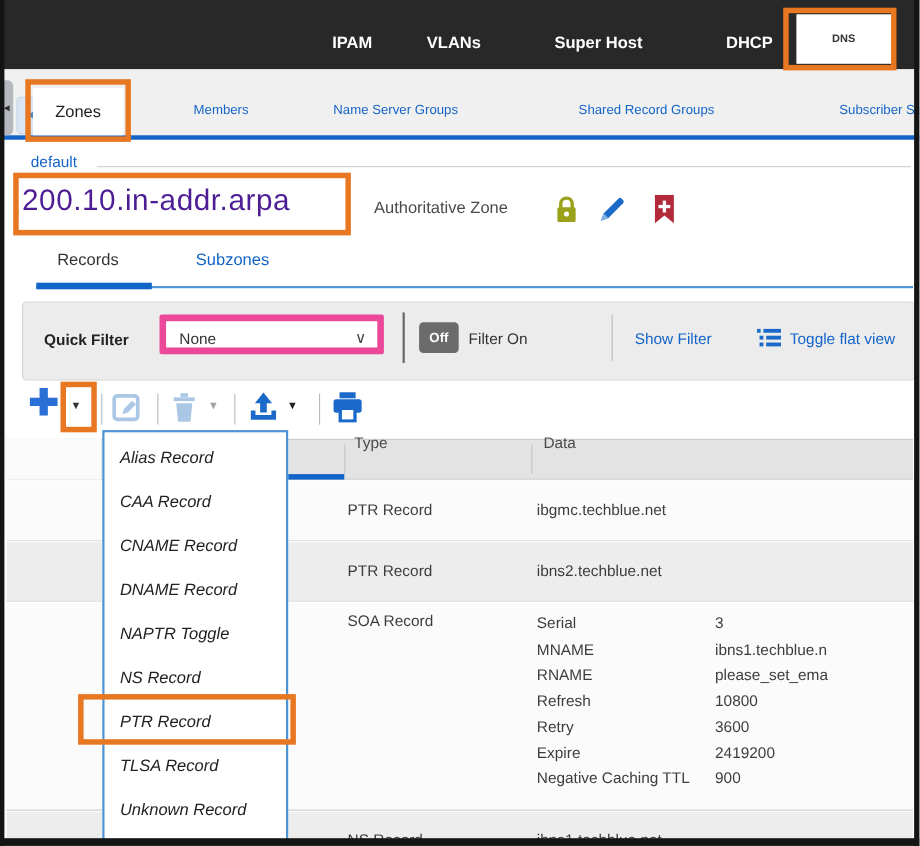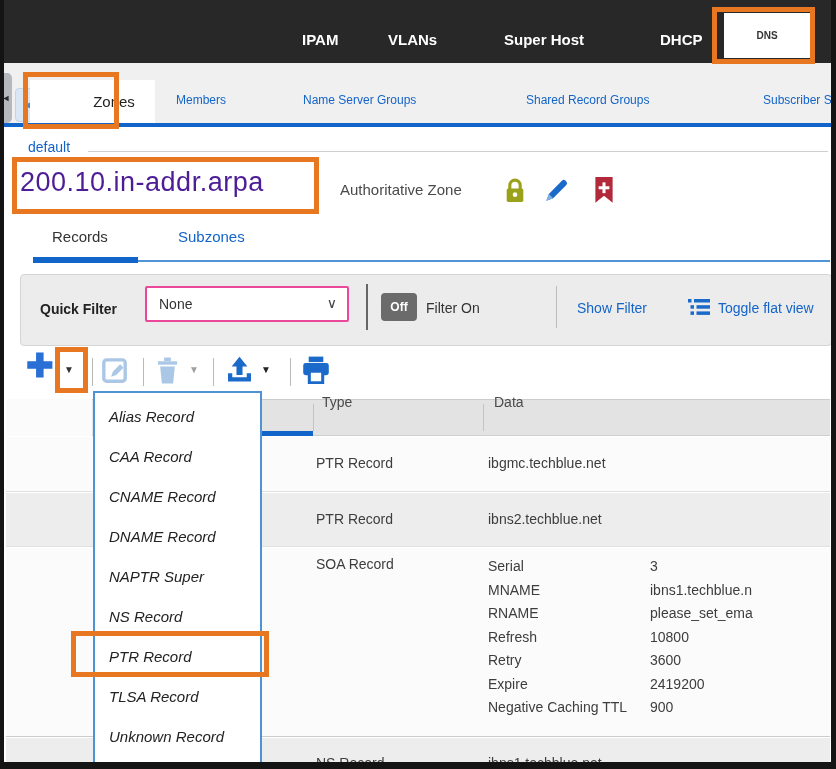--- a/index.html
+++ b/index.html
@@ -16,39 +16,39 @@
   #nav-dns-box{position:absolute;left:724px;top:13px;width:86px;height:45px;background:#fff;
     text-align:center;line-height:45px;font-size:10px;font-weight:bold;color:#333;cursor:pointer;}
   
   #tabrow{position:absolute;left:0;top:63px;width:836px;height:64px;background:#f0f0f0;
     border-bottom:4px solid #1164c8;box-sizing:border-box;}
   #panel-handle{position:absolute;left:0;top:73px;width:12px;height:50px;background:#b5b9be;
     border-radius:0 5px 5px 0;color:#2c2c2c;font-size:9px;text-align:center;line-height:50px;cursor:pointer;z-index:2;}
   #tab-scroll-left{position:absolute;left:15px;top:88px;width:24px;height:32px;background:#dae6f3;
     border:1px solid #c2d4e8;border-radius:4px;color:#4b86c4;font-size:10px;text-align:center;line-height:32px;cursor:pointer;}
   #tab-zones{position:absolute;left:30px;top:80px;width:82px;height:43px;background:#fff;
-    text-align:center;line-height:43px;font-size:15px;color:#222;cursor:pointer;padding-left:43px;}
+    text-align:center;line-height:43px;font-size:15px;color:#222;cursor:pointer;}
   .tab-link{position:absolute;top:93px;font-size:12px;color:#1464c8;cursor:pointer;white-space:nowrap;}
   
   #breadcrumb-link{position:absolute;left:28px;top:139px;font-size:14px;color:#1464c8;cursor:pointer;}
   #breadcrumb-line{position:absolute;left:88px;top:151px;width:740px;height:1px;background:#cfcfcf;}
   #zone-title{position:absolute;left:20px;top:167px;font-size:27px;color:#4c1d95;letter-spacing:.5px;}
   #zone-type{position:absolute;left:340px;top:181px;font-size:15px;color:#4a4a4a;}
   .hdr-icon{position:absolute;top:177px;width:26px;height:27px;cursor:pointer;}
   
   #subtab-records{position:absolute;left:52px;top:228px;font-size:15px;color:#333;cursor:pointer;}
   #subtab-subzones{position:absolute;left:178px;top:228px;font-size:15px;color:#1464c8;cursor:pointer;}
   #subtab-line-light{position:absolute;left:33px;top:260px;width:797px;height:2px;background:#4f94d8;}
   #subtab-line-dark{position:absolute;left:33px;top:257px;width:105px;height:6px;background:#1164c8;}
   
   #filterbar{position:absolute;left:20px;top:274px;width:812px;height:72px;background:#ececec;
     border:1px solid #d5d5d5;border-radius:4px;box-sizing:border-box;}
   #quick-filter-label{position:absolute;left:40px;top:301px;font-size:14px;font-weight:bold;color:#222;}
   #quick-filter-select{position:absolute;left:145px;top:286px;width:204px;height:36px;background:#fff;
-    border:2px solid #ec4899;border-radius:2px;box-sizing:border-box;cursor:pointer;}
+    border:6px solid #ec4899;border-radius:2px;box-sizing:border-box;cursor:pointer;}
   #quick-filter-select .val{position:absolute;left:12px;top:8px;font-size:14px;color:#333;}
   #quick-filter-select .chev{position:absolute;right:10px;top:7px;font-size:14px;color:#444;}
   .vdiv1{position:absolute;left:366px;top:284px;width:2px;height:46px;background:#666;}
   .vdiv2{position:absolute;left:556px;top:286px;width:1px;height:42px;background:#bdbdbd;}
   #filter-toggle{position:absolute;left:381px;top:293px;width:36px;height:28px;background:#6b6b6b;
     border-radius:4px;color:#fff;font-size:12px;font-weight:bold;text-align:center;line-height:28px;cursor:pointer;}
   #filter-on-label{position:absolute;left:426px;top:300px;font-size:14px;color:#333;}
   #show-filter-link{position:absolute;left:577px;top:300px;font-size:14px;color:#1464c8;cursor:pointer;}
   #toggle-flat-icon{position:absolute;left:688px;top:298px;width:22px;height:18px;cursor:pointer;}
   #toggle-flat-link{position:absolute;left:718px;top:300px;font-size:14px;color:#1464c8;cursor:pointer;white-space:nowrap;}
@@ -224,21 +224,21 @@
 
   <div class="trow row-dark" style="top:738px;height:31px;"></div>
   <span class="cell-type" style="top:755px">NS Record</span>
   <span class="cell-data" style="top:755px">ibns1.techblue.net</span>
 
   <div id="add-menu">
     <div class="menu-item">Alias Record</div>
     <div class="menu-item">CAA Record</div>
     <div class="menu-item">CNAME Record</div>
     <div class="menu-item">DNAME Record</div>
-    <div class="menu-item">NAPTR Super</div>
+    <div class="menu-item">NAPTR Toggle</div>
     <div class="menu-item">NS Record</div>
     <div class="menu-item">PTR Record</div>
     <div class="menu-item">TLSA Record</div>
     <div class="menu-item">Unknown Record</div>
   </div>
 
   <div class="ann" id="ann-dns"></div>
   <div class="ann" id="ann-zones"></div>
   <div class="ann" id="ann-title"></div>
   <div class="ann" id="ann-caret"></div>

